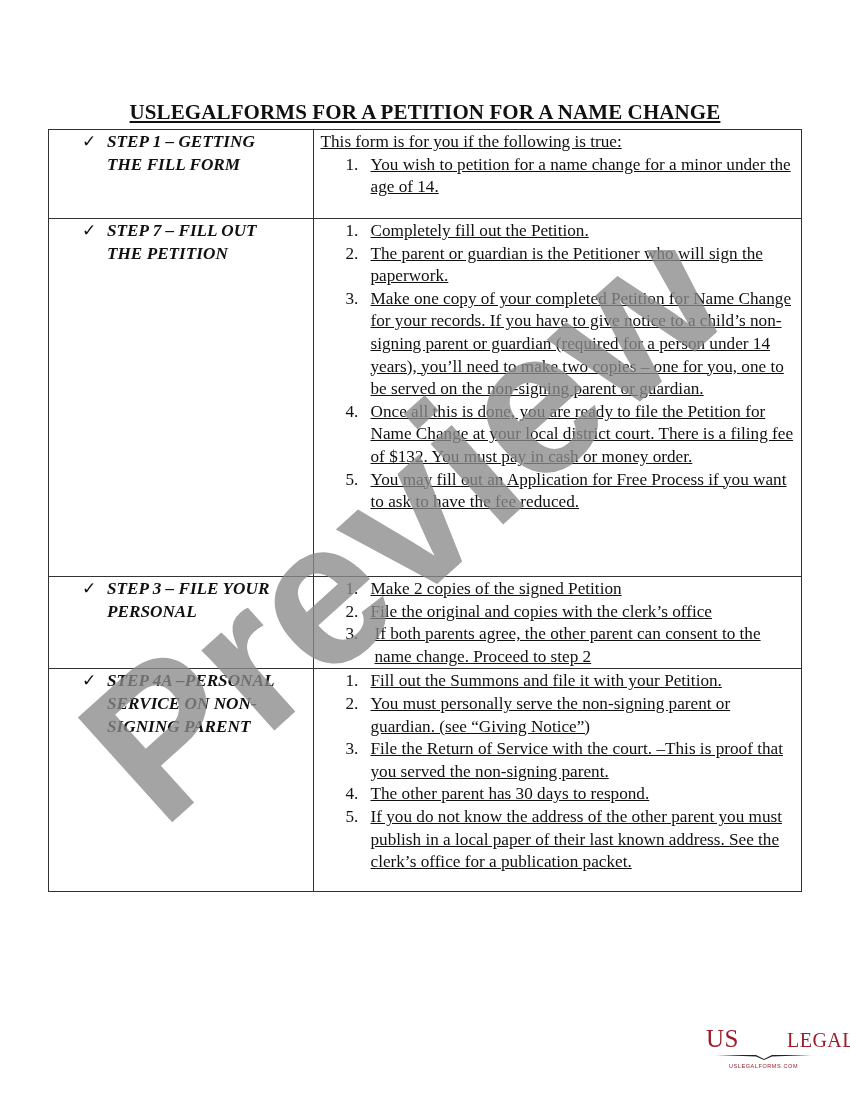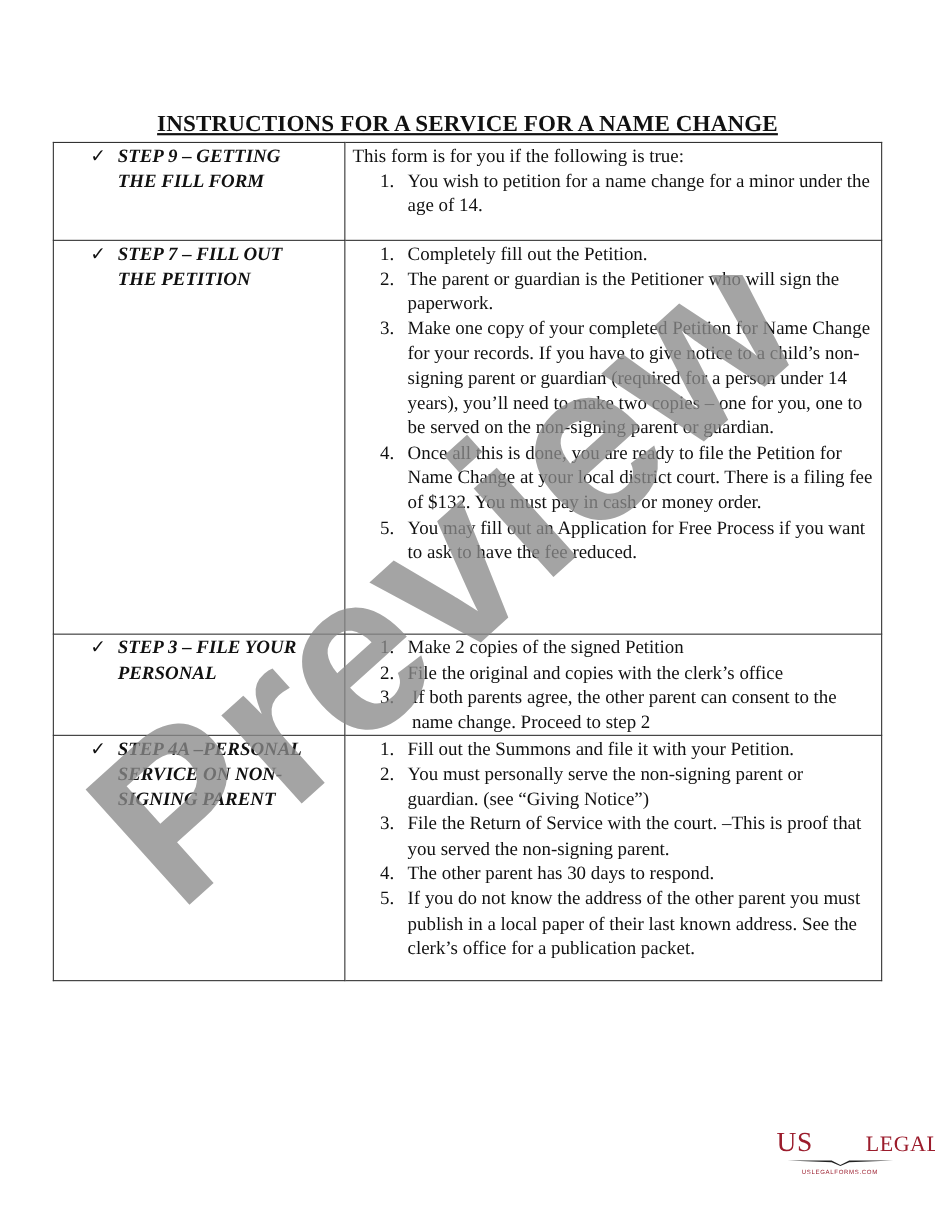--- a/index.html
+++ b/index.html
@@ -1,21 +1,21 @@
 <!DOCTYPE html>
 <html><head>
 <meta charset="utf-8">
 <style>
   html, body { margin: 0; padding: 0; background: #ffffff; }
   body { width: 850px; height: 1100px; position: relative; overflow: hidden; font-family: "Liberation Serif", serif; color: #111; }
   .title { position: absolute; left: 0; width: 850px; top: 100px; text-align: center; font-weight: bold; font-size: 21px; text-decoration: underline; letter-spacing: 0.1px; }
   table.steps { position: absolute; left: 48px; top: 129px; width: 754px; border-collapse: collapse; font-size: 17.2px; line-height: 22.6px; }
   table.steps td { border: 1px solid #333; vertical-align: top; padding: 0; }
   td.left { width: 264px; }
-  td.right { width: 489px; }
+  td.right { width: 489px; text-decoration: underline; }
   .step-label { font-weight: bold; font-style: italic; padding-left: 33px; position: relative; padding-top: 1px; padding-right: 10px; }
   .check { position: absolute; left: 33px; top: 1px; font-style: normal; font-weight: normal; font-size: 17px; }
   .step-text { padding-left: 25px; display: block; }
   .intro { padding-left: 7px; padding-top: 1px; }
   ol.items { margin: 0; padding: 0; list-style: none; }
   ol.items li { position: relative; padding-left: 57px; padding-right: 6px; }
   ol.items li .num { position: absolute; left: 32px; top: 0; }
   .row1 { height: 89px; }
   .row2 { height: 358px; }
   .row3 { height: 89px; }
@@ -24,29 +24,29 @@
   .logo { position: absolute; left: 706px; top: 1026px; width: 115px; height: 42px; text-align: center; }
   .logo-main { font-family: "Liberation Serif", serif; font-size: 25px; color: #9b1c2c; letter-spacing: 0.5px; line-height: 26px; }
   .logo-main .small { font-size: 20px; margin-left: 48px; }
   .logo-tm { font-size: 6px; vertical-align: top; color: #9b1c2c; }
   .logo-url { font-family: "Liberation Sans", sans-serif; font-size: 5.5px; color: #9b1c2c; letter-spacing: 0.6px; margin-top: 3px; }
   .logo-wing { display: block; margin: 0 auto; }
 </style>
 </head>
 <body>
 
-<div class="title">INSTRUCTIONS FOR A SERVICE FOR A NAME CHANGE</div>
+<div class="title">USLEGALFORMS FOR A PETITION FOR A NAME CHANGE</div>
 
 <table class="steps">
   <tbody>
       <tr class="row1">
     <td class="left">
       <div class="step-label">
         <span class="check">✓</span>
-        <span class="step-text">STEP 9 – GETTING</span>
+        <span class="step-text">STEP 1 – GETTING</span>
         <span class="step-text">THE FILL FORM</span>
       </div>
     </td>
     <td class="right">
       <div class="intro">This form is for you if the following is true:</div>
       <ol class="items">
         <li><span class="num">1.</span><span>You wish to petition for a name change for a minor under the age of 14.</span></li>
       </ol>
     </td>
   </tr>

